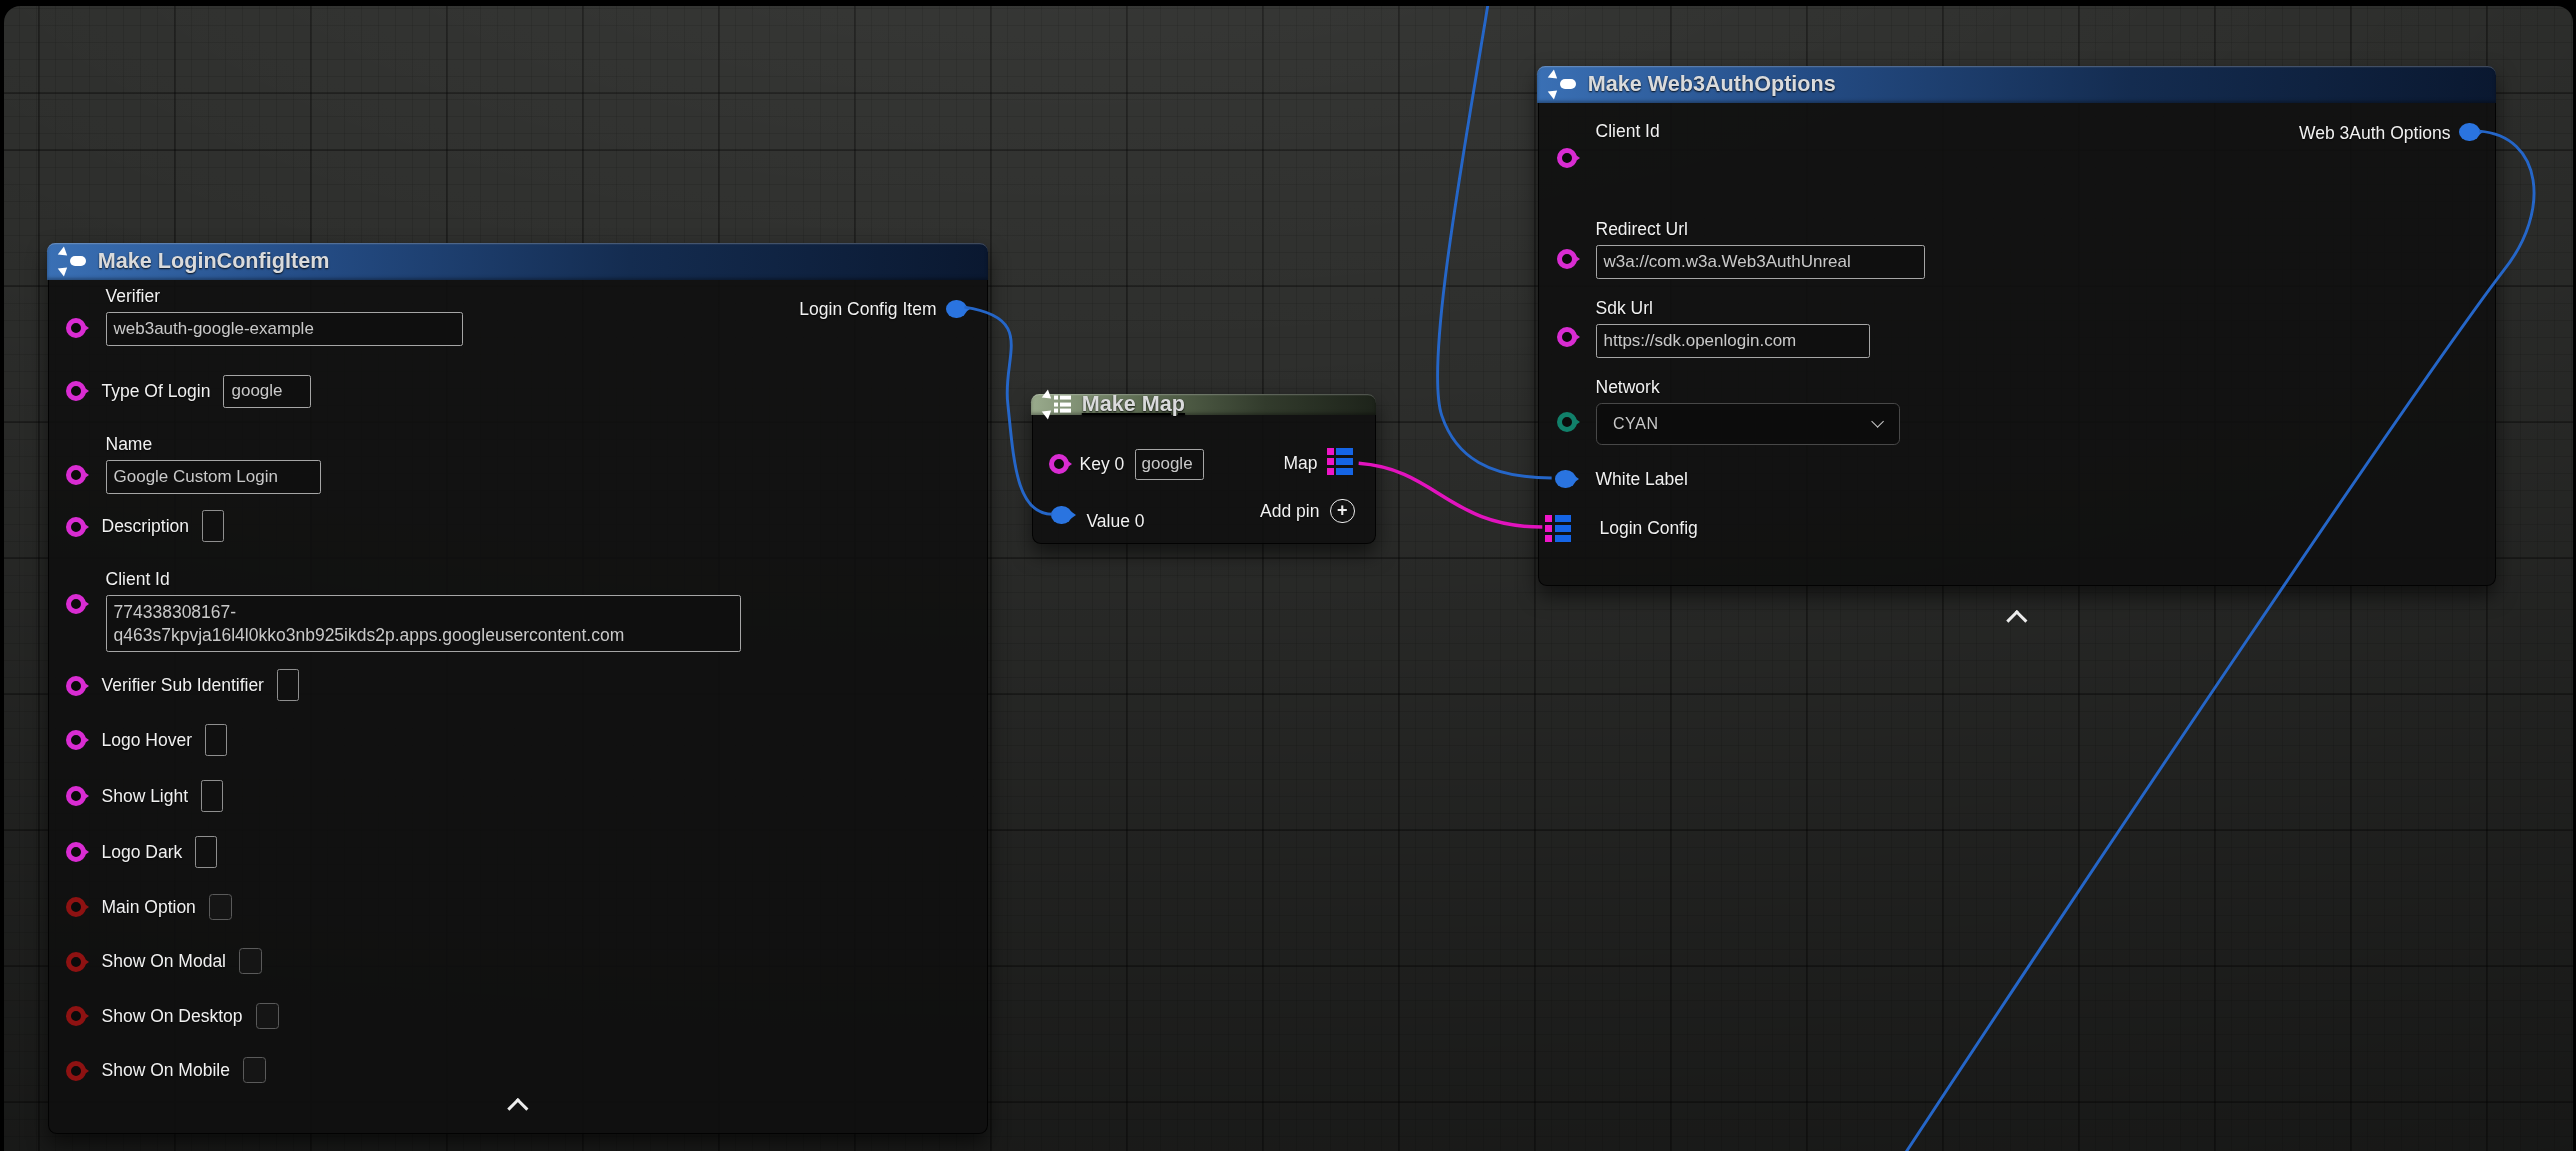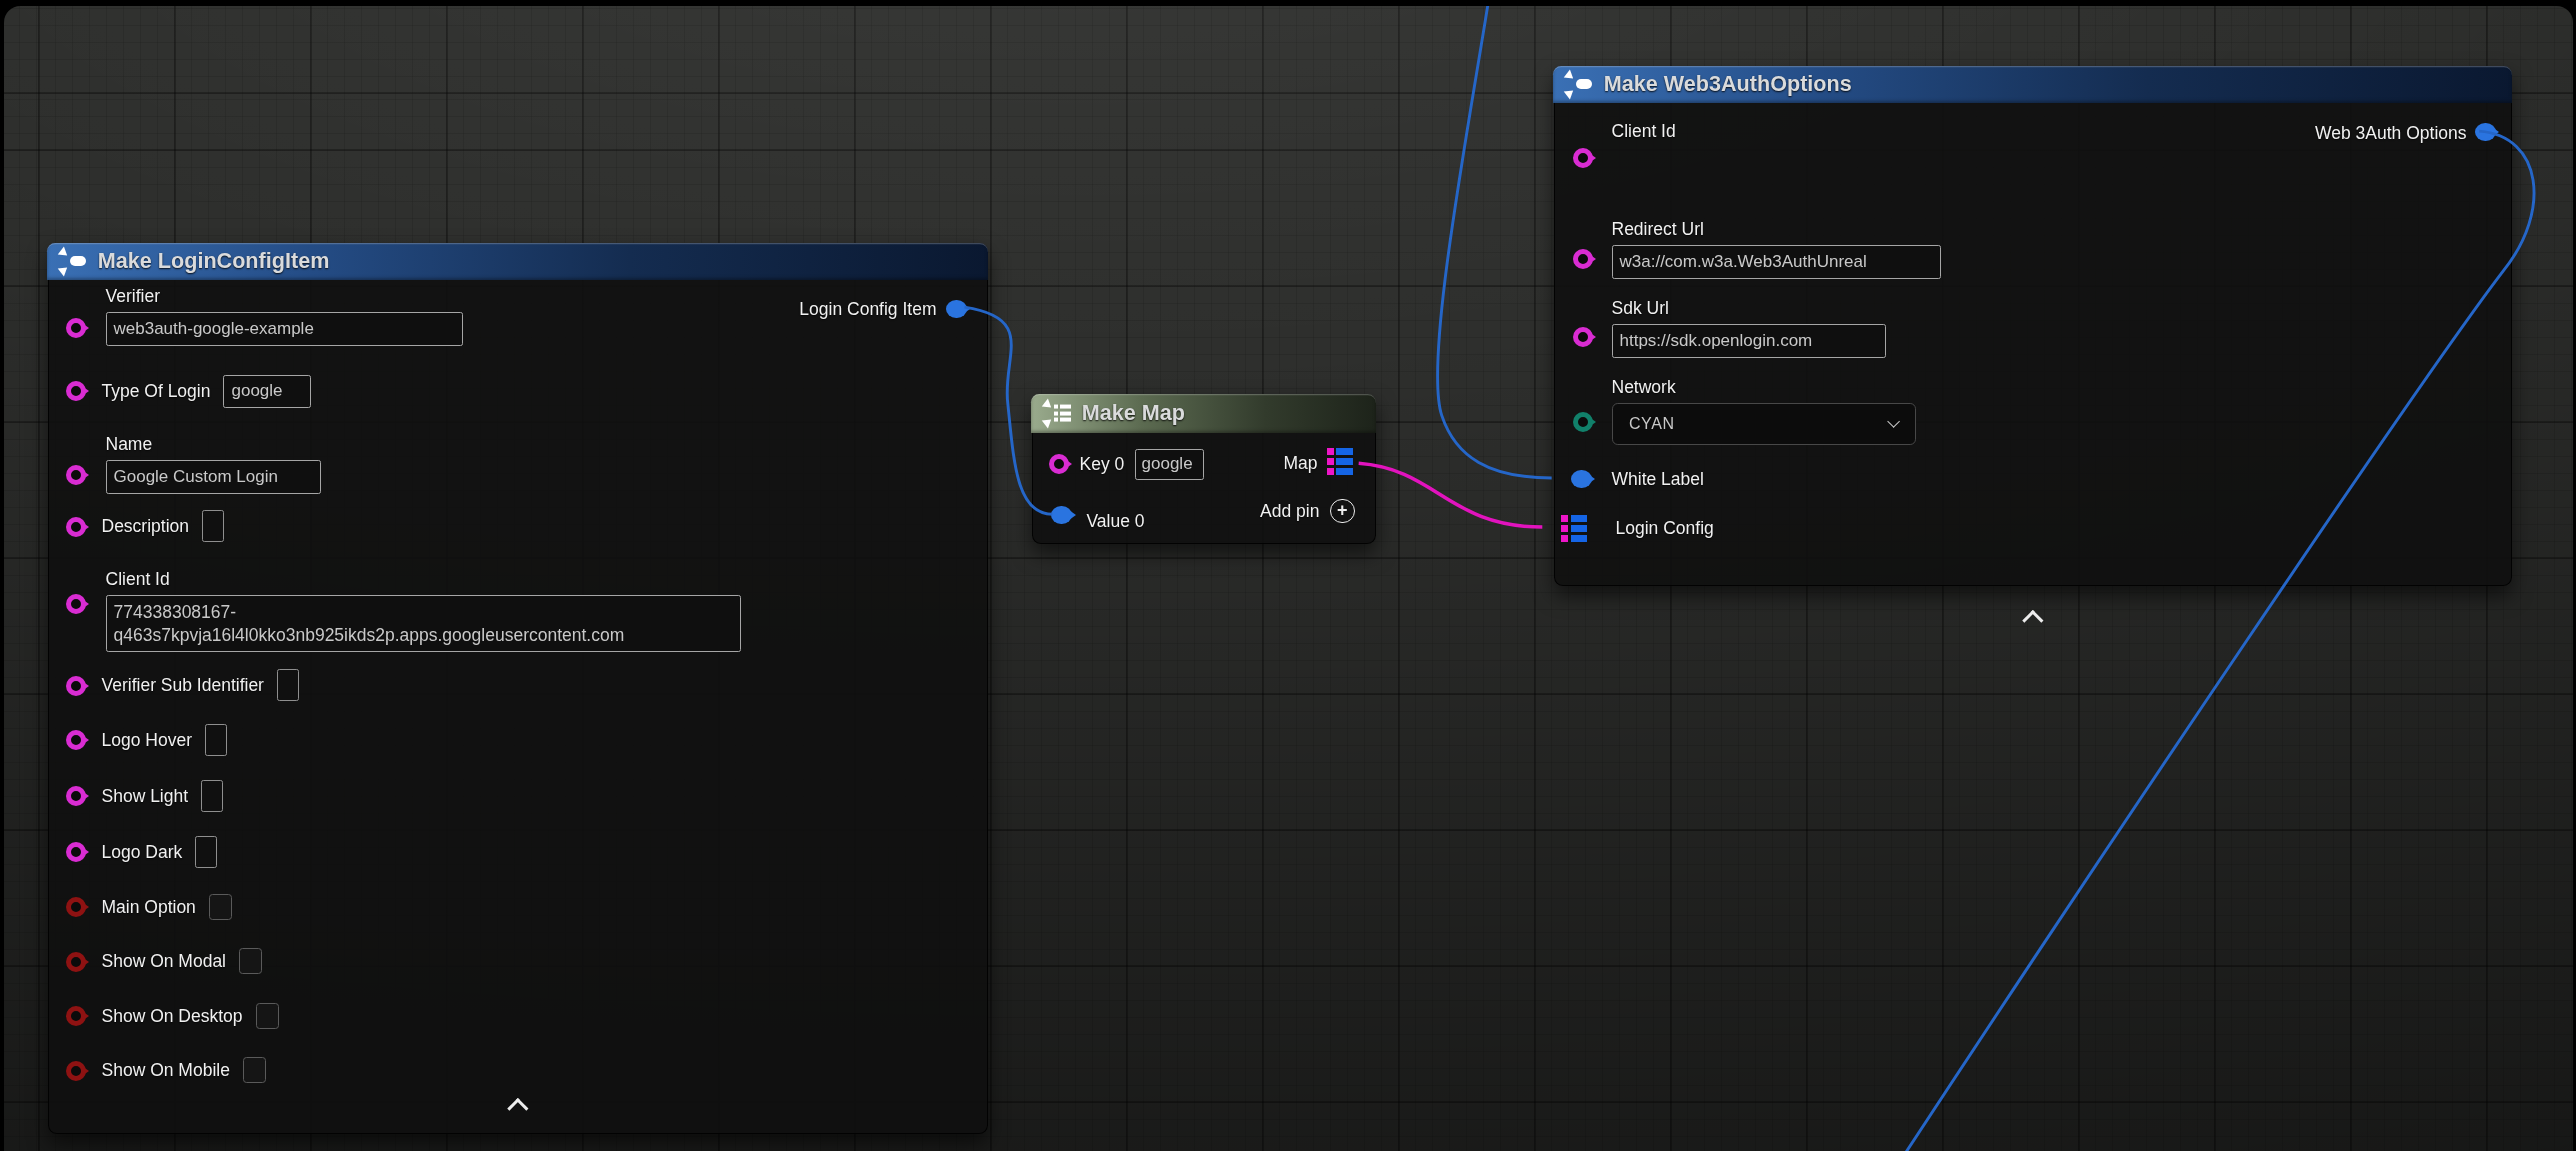--- a/index.html
+++ b/index.html
@@ -199,21 +199,21 @@
       <span class="plabel">Show On Mobile</span>
       <div class="cbox"></div>
     </div>
 
     <div class="collapse" style="top:849px;">
       <span class="chev-up"></span>
     </div>
   </div>
 
   <div class="node" style="left:1028px;top:388px;width:342px;height:148px;">
-    <div class="nhdr hdr-green" style="height:39px;">
+    <div class="nhdr hdr-green" style="height:21px;text-decoration:underline;">
       <span class="hicon">
           <span class="a1"></span>
           <span class="a2"></span>
         <span class="list">
             <span></span>
             <span></span>
             <span></span>
             <span></span>
             <span></span>
             <span></span>
@@ -246,21 +246,21 @@
     <div class="irow" style="left:54px;top:104px;align-items:flex-end;">
       <span class="plabel">Value 0</span>
     </div>
 
     <div class="addpin" style="right:20px;top:104px;margin-left:33px;">
       <span class="plabel">Add pin</span>
       <span class="plus">+</span>
     </div>
   </div>
 
-  <div class="node" style="left:1534px;top:60px;width:956px;height:518px;margin-left:16px;">
+  <div class="node" style="left:1534px;top:60px;width:956px;height:518px;">
     <div class="nhdr hdr-blue">
       <span class="hicon">
           <span class="a1"></span>
           <span class="a2"></span>
           <span class="pill"></span>
         </span>
       <span class="ntitle">Make Web3AuthOptions</span>
     </div>
 
     <div class="outrow" style="top:54px;right:44px;">

